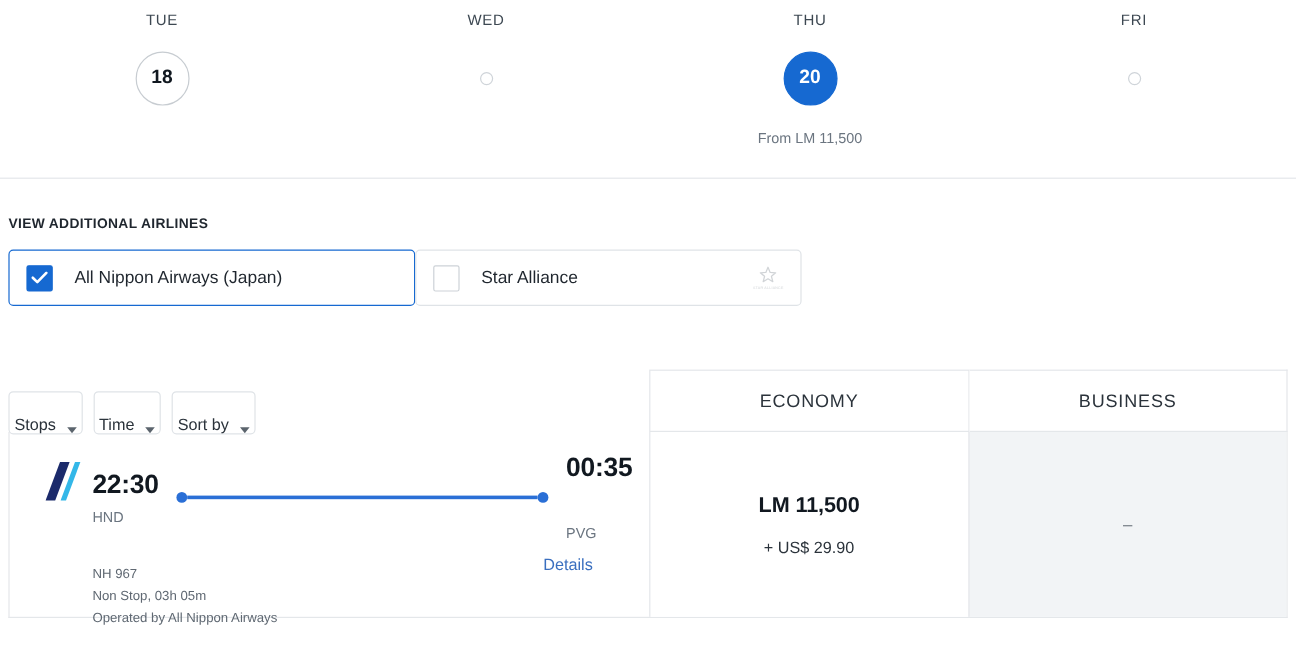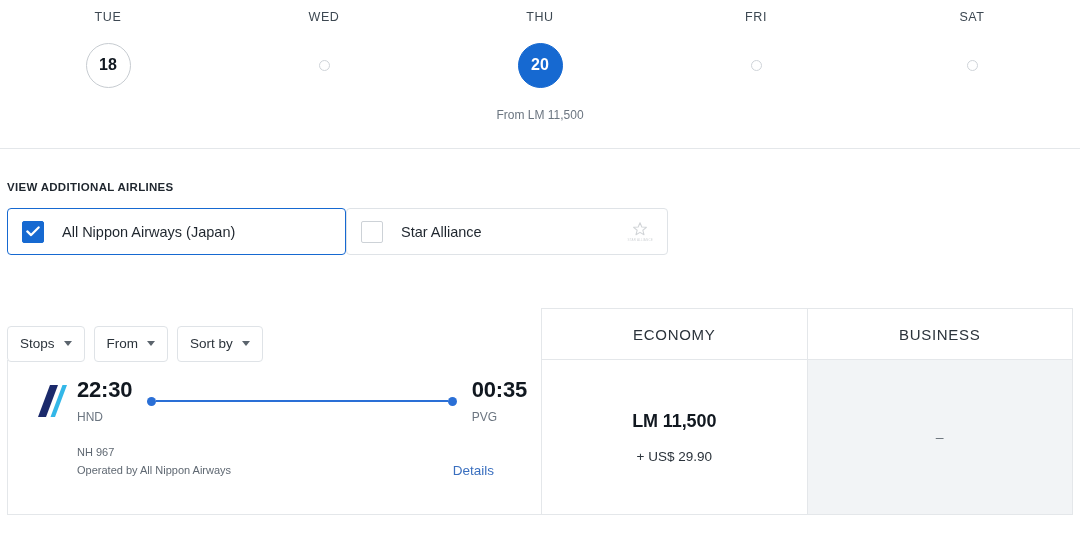--- a/index.html
+++ b/index.html
@@ -171,23 +171,23 @@
     align-items: center;
     gap: 9px;
     flex: 0 0 auto;
   }
   .filter-btn {
     height: 36px;
     border: 1px solid #dfe3e7;
     border-radius: 4px;
     background: #fff;
     display: inline-flex;
-    align-items: center;
+    align-items: flex-end;
     gap: 9px;
-    padding: 0 12px;
+    padding: 0 4px;
     font-size: 13.5px;
     color: #2b333b;
     cursor: pointer;
     font-family: "Liberation Sans", sans-serif;
     margin-top: 19px;
   }
   .caret {
     width: 0; height: 0;
     border-left: 4.5px solid transparent;
     border-right: 4.5px solid transparent;
@@ -234,21 +234,21 @@
     flex: 0 0 auto;
     margin-top: 3px;
   }
   .times-row {
     display: flex;
     align-items: center;
     flex: 1 1 auto;
     margin-left: 9px;
   }
   .tcol { display: flex; flex-direction: column; }
-  .tcol.right { align-items: flex-start; }
+  .tcol.right { align-items: flex-start; gap: 27px; }
   .t-time {
     font-size: 22px;
     font-weight: 700;
     color: #111820;
     line-height: 1.05;
     letter-spacing: -0.2px;
   }
   .t-code {
     font-size: 12px;
     color: #6b7580;
@@ -348,27 +348,20 @@
   </div>
 
   <div class="date-cell">
     <div class="date-dow">FRI</div>
     <div class="date-circle-wrap">
       <div class="date-circle empty"></div>
     </div>
     <div class="date-price"></div>
   </div>
 
-  <div class="date-cell">
-    <div class="date-dow">SAT</div>
-    <div class="date-circle-wrap">
-      <div class="date-circle empty"></div>
-    </div>
-    <div class="date-price"></div>
-  </div>
 
 </div>
 
 <div class="divider-full"></div>
 
 <div class="airlines-section">
   <div class="section-label">VIEW ADDITIONAL AIRLINES</div>
 
   <div class="airline-options">
 
@@ -397,21 +390,21 @@
 
 <div class="results">
 
   <div class="results-head">
     <div class="filters">
       <button class="filter-btn">
         <span>Stops</span>
         <span class="caret"></span>
       </button>
       <button class="filter-btn">
-        <span>From</span>
+        <span>Time</span>
         <span class="caret"></span>
       </button>
       <button class="filter-btn">
         <span>Sort by</span>
         <span class="caret"></span>
       </button>
     </div>
     <div class="fare-head">ECONOMY</div>
     <div class="fare-head second">BUSINESS</div>
   </div>
@@ -440,20 +433,21 @@
           </div>
           <div class="tcol right">
             <div class="t-time">00:35</div>
             <div class="t-code">PVG</div>
           </div>
         </div>
       </div>
 
       <div class="flight-meta">
         <div>NH 967</div>
+        <div>Non Stop, 03h 05m</div>
         <div>Operated by All Nippon Airways</div>
       </div>
 
       <div class="details-link">Details</div>
     </div>
 
     <div class="fare-cell economy">
       <div class="fare-price">LM 11,500</div>
       <div class="fare-tax">+ US$ 29.90</div>
     </div>

